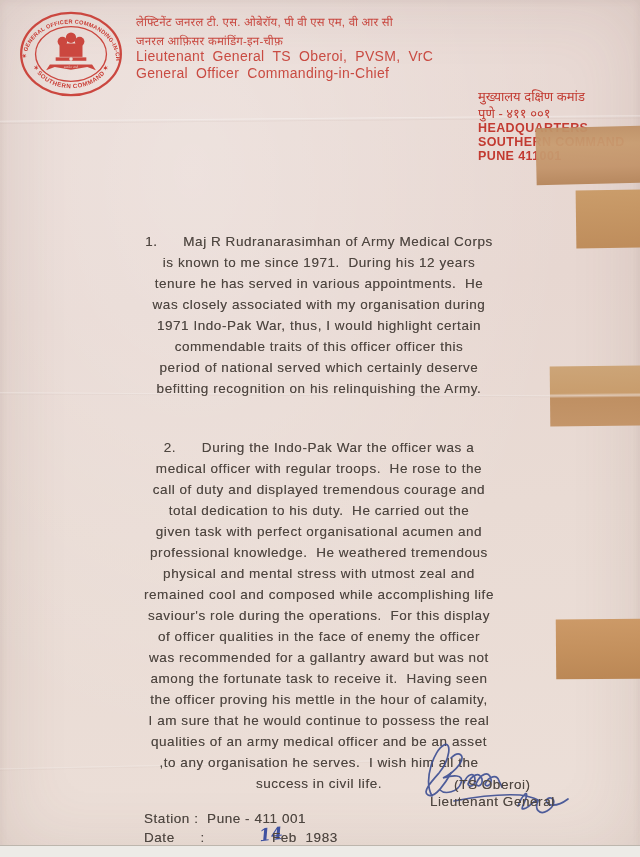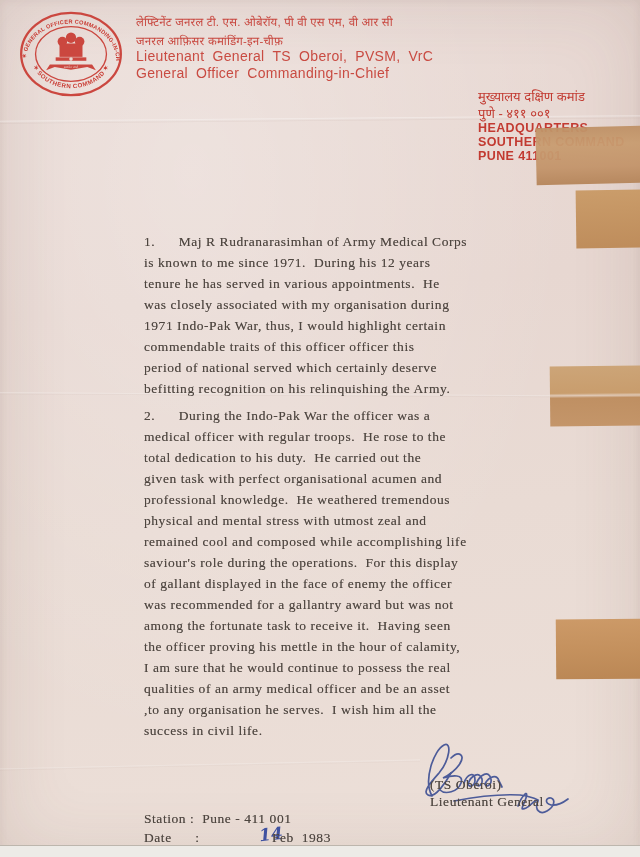--- a/index.html
+++ b/index.html
@@ -30,25 +30,25 @@
   .hdr-hi { position:absolute; left:136px; color:#c8463e; font-size:11.5px; letter-spacing:.2px; white-space:pre; }
   .hdr-en { position:absolute; left:136px; color:#c94b42; font-size:14px; word-spacing:4px; letter-spacing:.3px; white-space:pre; }
   .addr { position:absolute; left:478px; color:#c23a31; white-space:pre; }
   .addr.hi { font-size:13px; }
   .addr.en { font-size:12.5px; font-weight:bold; letter-spacing:.4px; }
 
   
   .tape { position:absolute; pointer-events:none; }
 
   
-  .typed { color:#4e4640; font-family:Liberation Serif, serif;
-    font-size:13.5px; letter-spacing:.55px; text-shadow:0 0 .5px rgba(78,70,64,.55); }
+  .typed { color:#4e4640; font-family:Liberation Sans, sans-serif;
+    font-size:13.5px; letter-spacing:.55px; text-shadow:0 0 .5px rgba(78,70,64,.55);text-align:center; }
   #body-text { position:absolute; left:144px; top:231px; }
   .tline { white-space:pre; height:21px; line-height:21px; }
-  .para2 { margin-top:6px; }
+  .para2 { margin-top:38px; }
 
   
   .footline { position:absolute; white-space:pre; line-height:17px; }
   .hand { color:#3f51a0; font-family:"DejaVu Serif", serif; font-style:italic;
     font-size:17px; transform:rotate(-6deg); display:inline-block; font-weight:bold; }
   .sigblock { position:absolute; left:430px; top:776px; }
   .signature-svg { position:absolute; left:398px; top:738px; }
 </style>
 </head>
 <body>
@@ -109,27 +109,28 @@
         <div class="tline">tenure he has served in various appointments.  He</div>
         <div class="tline">was closely associated with my organisation during</div>
         <div class="tline">1971 Indo-Pak War, thus, I would highlight certain</div>
         <div class="tline">commendable traits of this officer officer this</div>
         <div class="tline">period of national served which certainly deserve</div>
         <div class="tline">befitting recognition on his relinquishing the Army.</div>
       </div>
     <div class="para2">
         <div class="tline">2.      During the Indo-Pak War the officer was a</div>
         <div class="tline">medical officer with regular troops.  He rose to the</div>
+        <div class="tline">call of duty and displayed tremendous courage and</div>
         <div class="tline">total dedication to his duty.  He carried out the</div>
         <div class="tline">given task with perfect organisational acumen and</div>
         <div class="tline">professional knowledge.  He weathered tremendous</div>
         <div class="tline">physical and mental stress with utmost zeal and</div>
         <div class="tline">remained cool and composed while accomplishing life</div>
         <div class="tline">saviour's role during the operations.  For this display</div>
-        <div class="tline">of gallant displayed in the face of enemy the officer</div>
+        <div class="tline">of officer qualities in the face of enemy the officer</div>
         <div class="tline">was recommended for a gallantry award but was not</div>
         <div class="tline">among the fortunate task to receive it.  Having seen</div>
         <div class="tline">the officer proving his mettle in the hour of calamity,</div>
         <div class="tline">I am sure that he would continue to possess the real</div>
         <div class="tline">qualities of an army medical officer and be an asset</div>
         <div class="tline">,to any organisation he serves.  I wish him all the</div>
         <div class="tline">success in civil life.</div>
       </div>
   </div>
 

